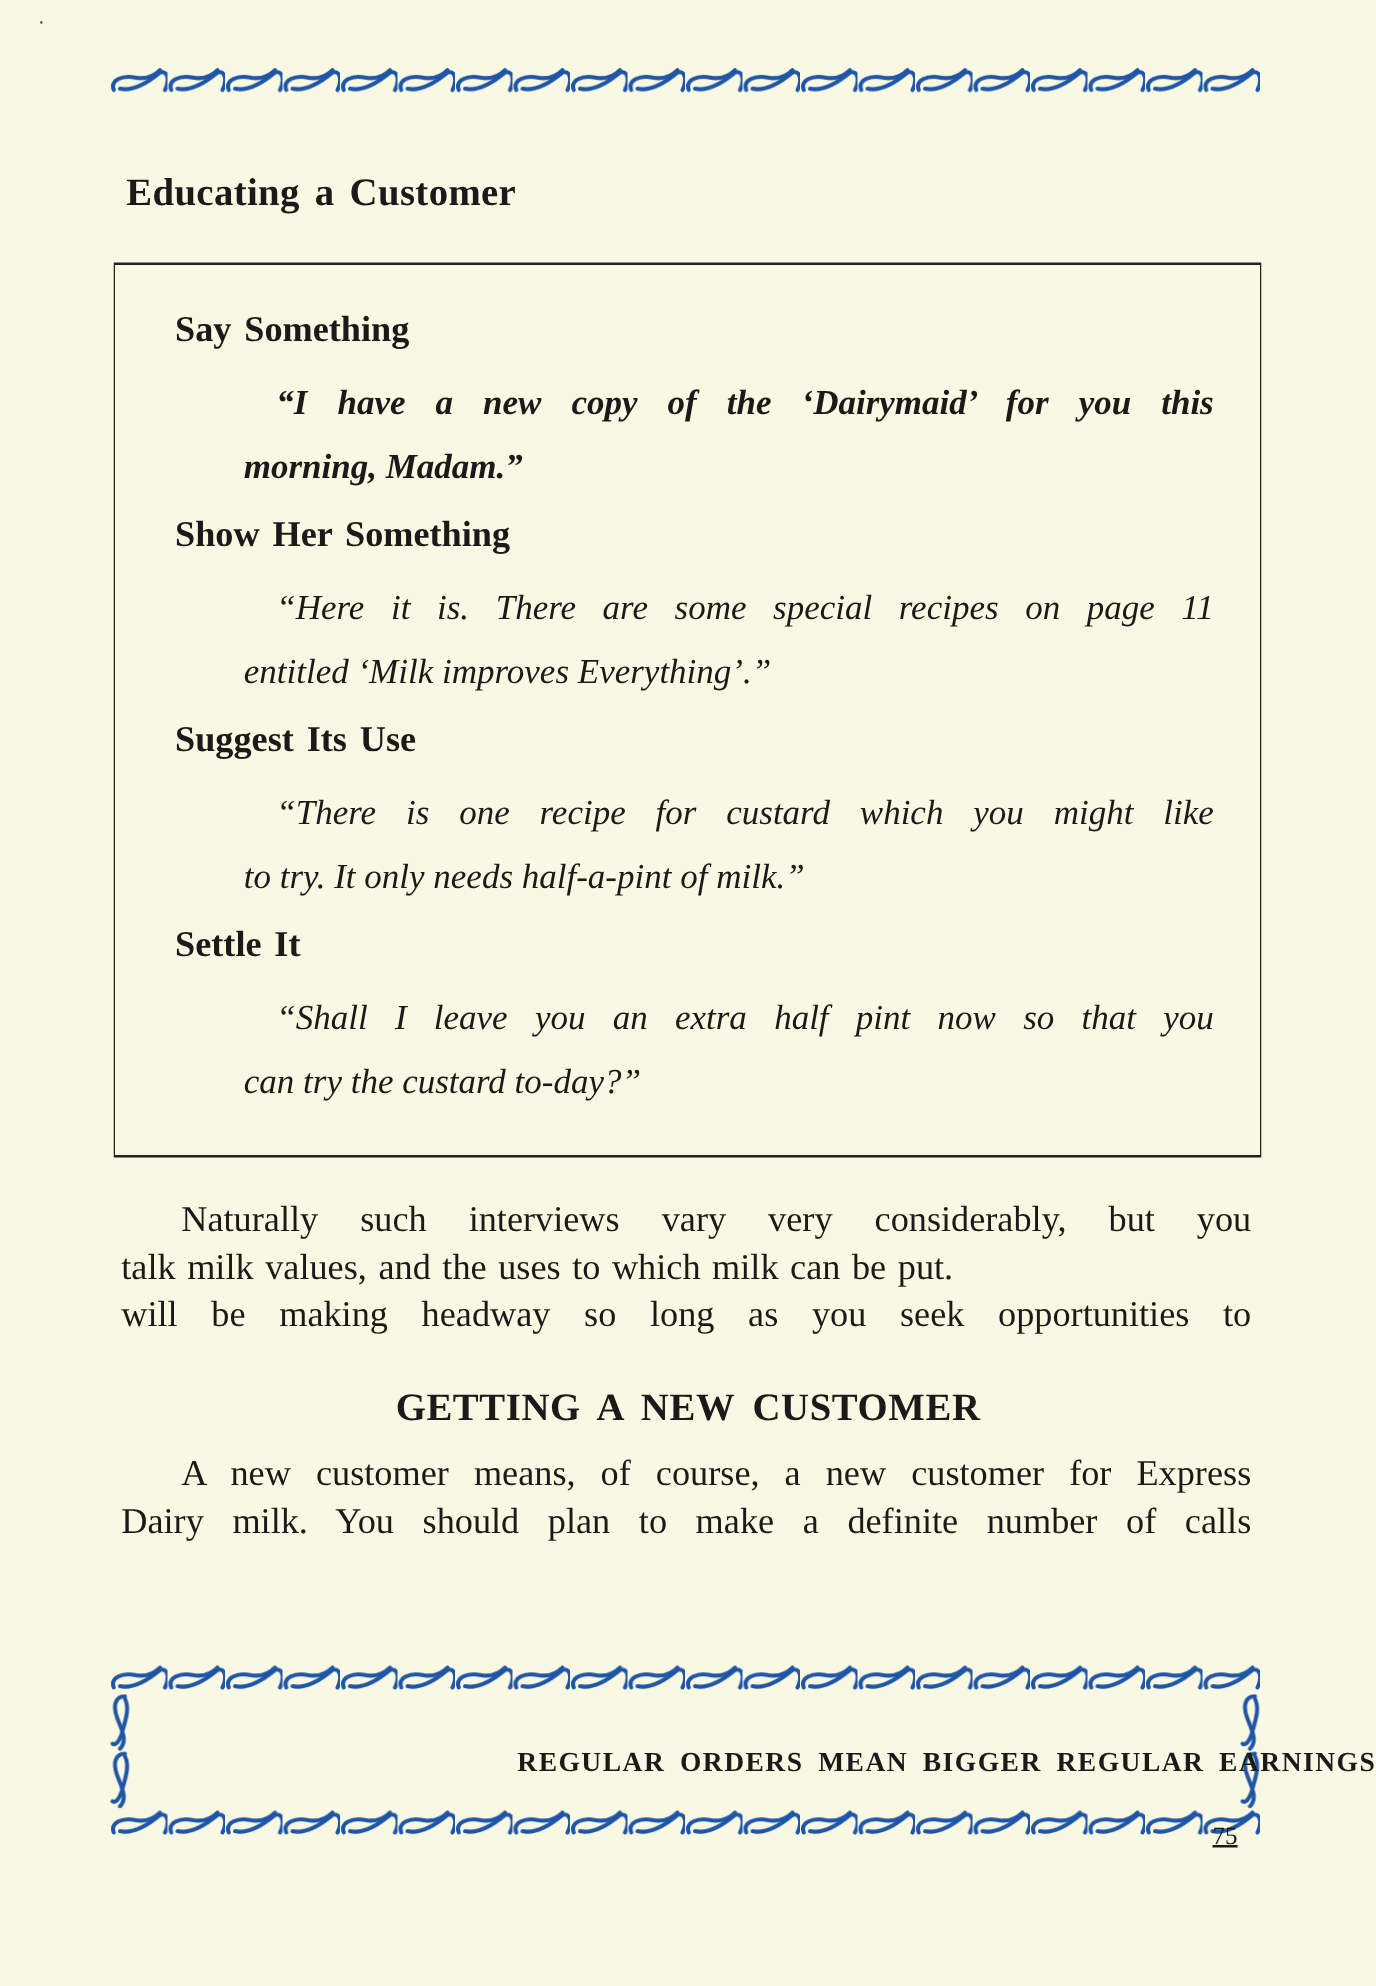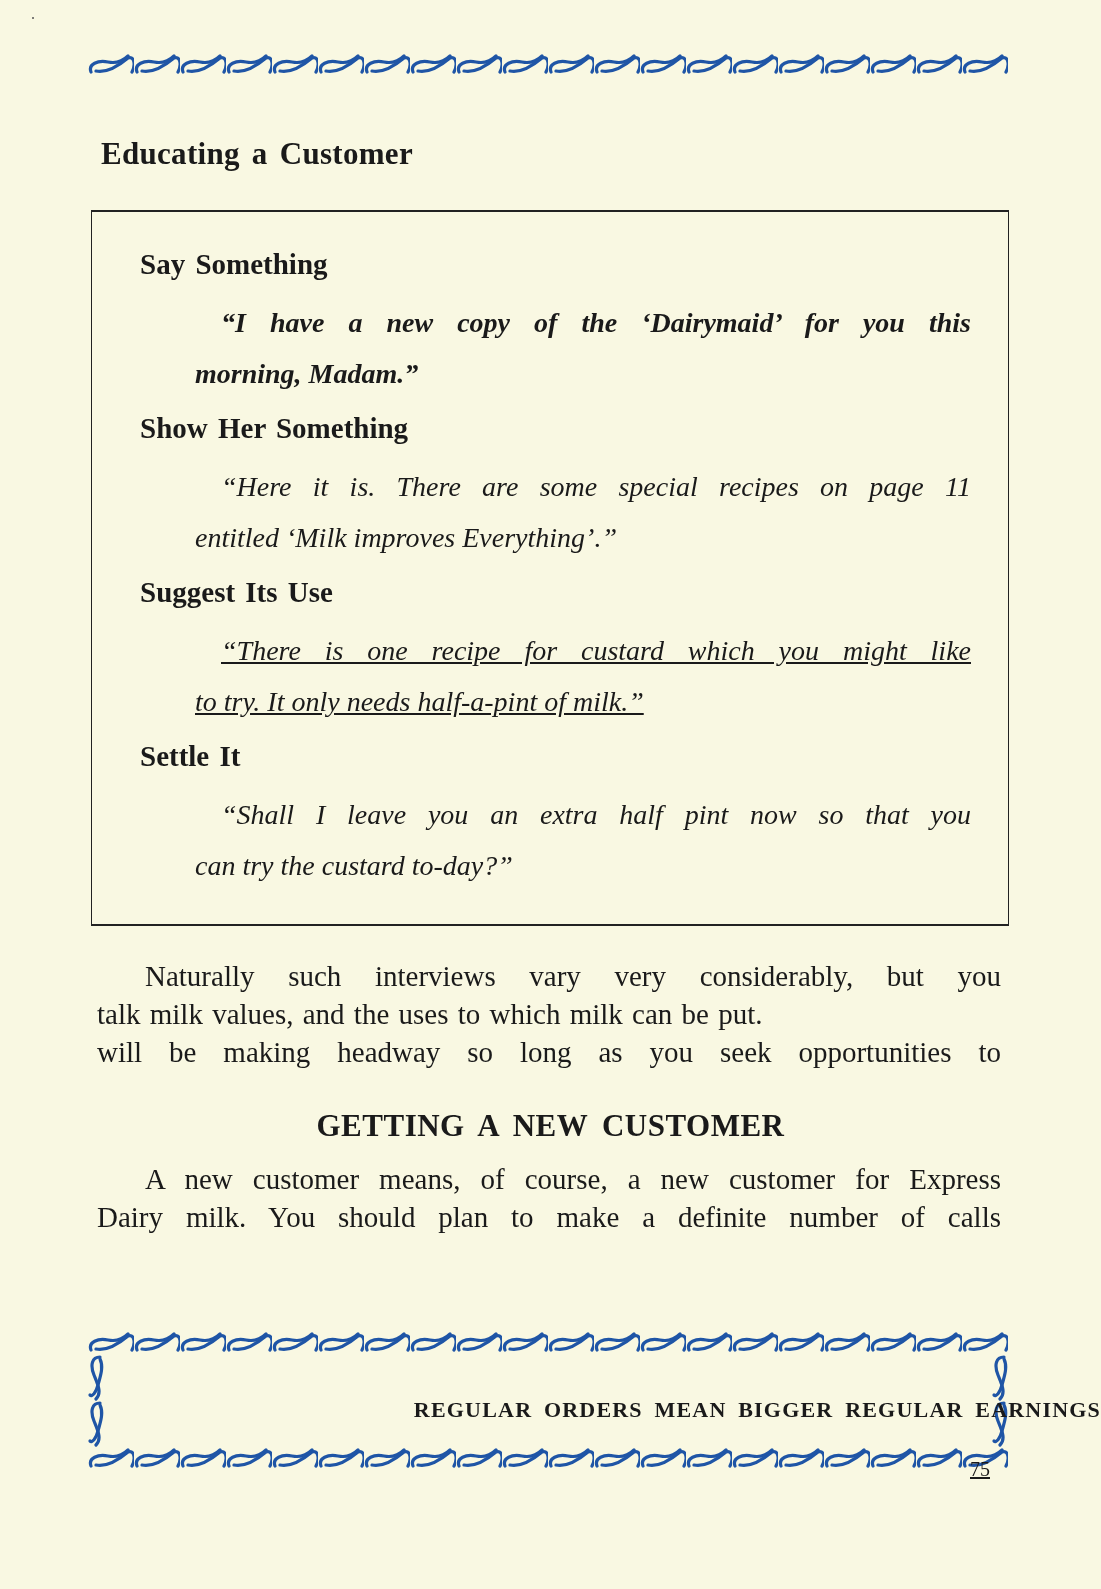--- a/index.html
+++ b/index.html
@@ -172,21 +172,21 @@
     <span class="line2">morning, Madam.”</span>
   </div>
 
   <div class="step-heading" style="top:200px;">Show Her Something</div>
   <div class="step-quote" style="top:249px;">
     <span class="line1">“Here it is. There are some special recipes on page 11</span>
     <span class="line2">entitled ‘Milk improves Everything’.”</span>
   </div>
 
   <div class="step-heading" style="top:364px;">Suggest Its Use</div>
-  <div class="step-quote" style="top:413px;text-decoration:underline;">
+  <div class="step-quote" style="top:413px;">
     <span class="line1">“There is one recipe for custard which you might like</span>
     <span class="line2">to try. It only needs half-a-pint of milk.”</span>
   </div>
 
   <div class="step-heading" style="top:528px;">Settle It</div>
   <div class="step-quote" style="top:577px;">
     <span class="line1">“Shall I leave you an extra half pint now so that you</span>
     <span class="line2">can try the custard to-day?”</span>
   </div>
 </div>

